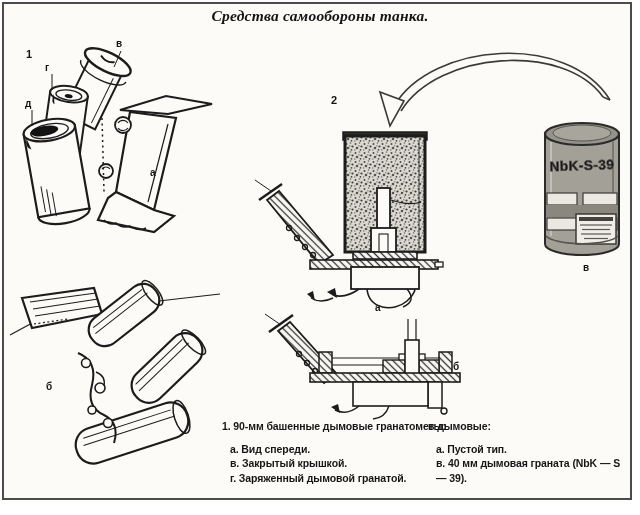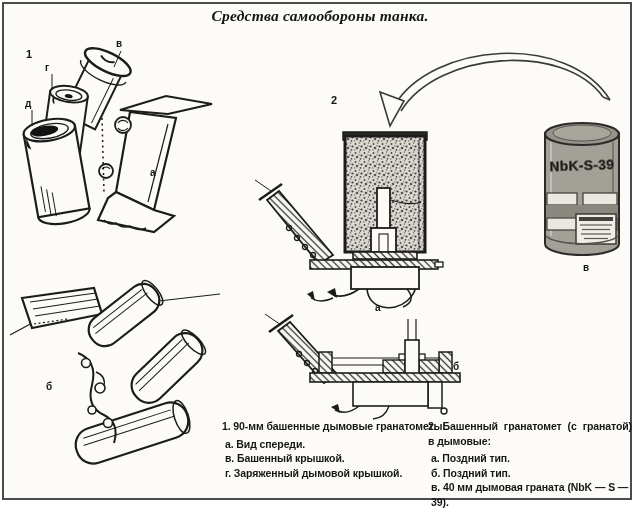--- a/index.html
+++ b/index.html
@@ -7,21 +7,21 @@
          font-family:"Liberation Sans",sans-serif;}
   .paper{position:absolute;left:2px;top:2px;width:630px;height:498px;
          background:#fcfbf8;border:2px solid #4b4b49;box-sizing:border-box;}
   .title{position:absolute;left:0;top:7px;width:640px;text-align:center;
          font-family:"Liberation Serif",serif;font-style:italic;font-weight:bold;
          font-size:15.5px;color:#141414;letter-spacing:.2px;}
   .fig{position:absolute;}
   svg text{font-family:"Liberation Sans",sans-serif;font-weight:700;fill:#141414;}
   .caption{position:absolute;font-weight:bold;font-size:10.5px;color:#161616;
            line-height:14.6px;letter-spacing:-.1px;}
-  .caption ul{margin:3px;padding:0;list-style:none;}
+  .caption ul{margin:8px;padding:0;list-style:none;}
   .cap-left{left:222px;top:419px;width:206px;}
   .cap-left .hd{white-space:nowrap;}
   .cap-right{left:428px;top:419px;width:204px;}
   .jline{text-align:justify;text-align-last:justify;}
 </style>
 </head>
 <body>
 
 <div class="stage">
   <div class="paper"></div>
@@ -243,27 +243,25 @@
     <path d="M22,66 C60,2 196,-8 238,60" fill="none" stroke="#3a3a3a" stroke-width="1.6"></path>
     <path d="M29,71 C66,11 192,2 231,57" fill="none" stroke="#3a3a3a" stroke-width="1.6"></path>
     <line x1="238" y1="60" x2="231" y2="57" stroke="#3a3a3a" stroke-width="1.4"></line>
     <polygon points="8,52 32,61 18,86" fill="#fcfbf8" stroke="#3a3a3a" stroke-width="1.6"></polygon>
   </svg>
 
   <div class="caption cap-left">
     <div class="hd">1. 90-мм башенные дымовые гранатометы:</div>
     <ul>
       <li>а. Вид спереди.</li>
-      <li>в. Башенный крышкой.</li>
-      <li>г. Заряженный дымовой крышкой.</li>
+      <li>в. Закрытый крышкой.</li>
+      <li>г. Заряженный дымовой гранатой.</li>
     </ul>
   </div>
 
   <div class="caption cap-right">
-    <div class="jline">2. Башенный гранатомет (с гранатой)</div>
     <div>в дымовые:</div>
     <ul>
-      <li>а. Поздний тип.</li>
-      <li>б. Поздний тип.</li>
+      <li>а. Пустой тип.</li>
       <li>в. 40 мм дымовая граната (NbK — S — 39).</li>
     </ul>
   </div>
 </div>
 
 </body></html>

